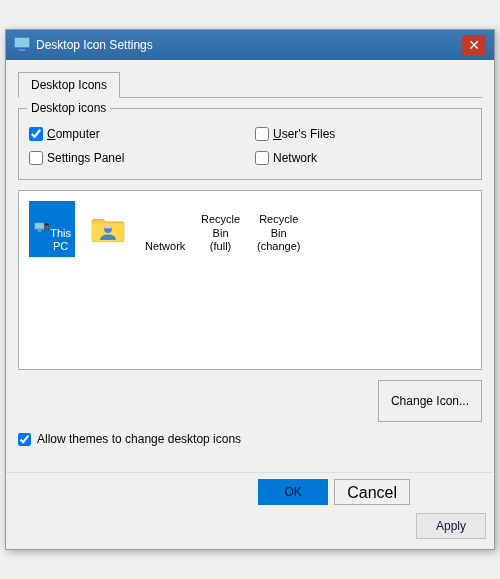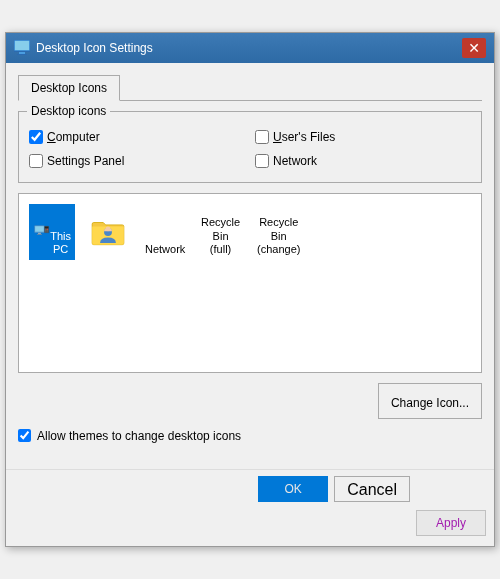--- a/index.html
+++ b/index.html
@@ -145,61 +145,61 @@
       gap: 6px;
       margin-bottom: 10px;
     }
     .btn {
       padding: 12px 12px;
       font-size: 12px;
       border: 1px solid #aaa;
       background: #f0f0f0;
       cursor: pointer;
       min-width: 90px;
-      height: 36px;
+      height: 42px;
     }
     .allow-themes-row {
       display: flex;
-      align-items: flex-start;
+      align-items: flex-end;
       gap: 6px;
       margin-bottom: 14px;
     }
     .bottom-buttons {
       display: flex;
       justify-content: flex-end;
       gap: 6px;
       padding: 6px 8px 10px;
       border-top: 1px solid #ddd;
     }
     .btn-ok {
       min-width: 70px;
       padding: 4px 16px;
       font-size: 12px;
       border: 1px solid #0078d7;
       background: #0078d7;
-      color: #e5e5e5;
+      color: #0f172a;
       cursor: pointer;
       height: 26px;
     }
     .btn-cancel {
       min-width: 70px;
       padding: 4px 12px;
       font-size: 16px;
       border: 1px solid #aaa;
       background: #f0f0f0;
       cursor: pointer;
       height: 26px;
     }
     .btn-apply {
       min-width: 70px;
       padding: 4px 12px;
       font-size: 12px;
       border: 1px solid #c0c0c0;
       background: #e8e8e8;
-      color: #a21caf;
+      color: #0f172a;
       cursor: default;
       height: 26px;
       margin-top: 34px;
     }
     label { cursor: pointer; }
     .underline { text-decoration: underline; }
   </style>
 </head>
 <body>
 

